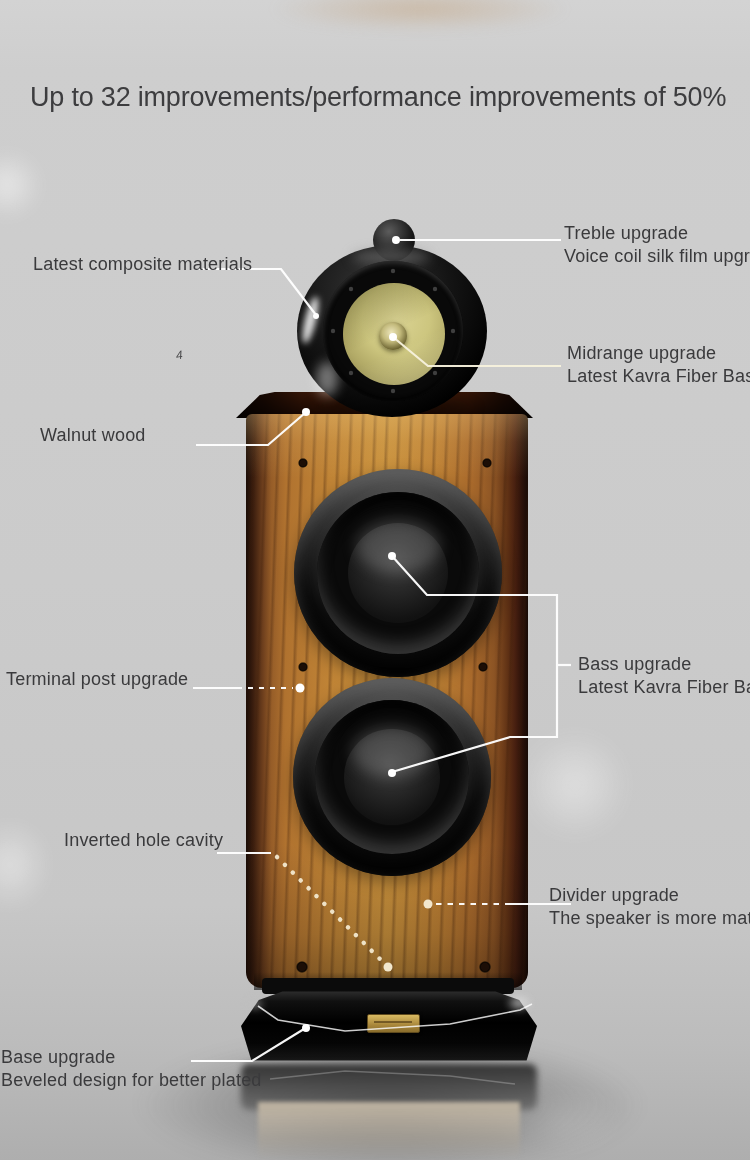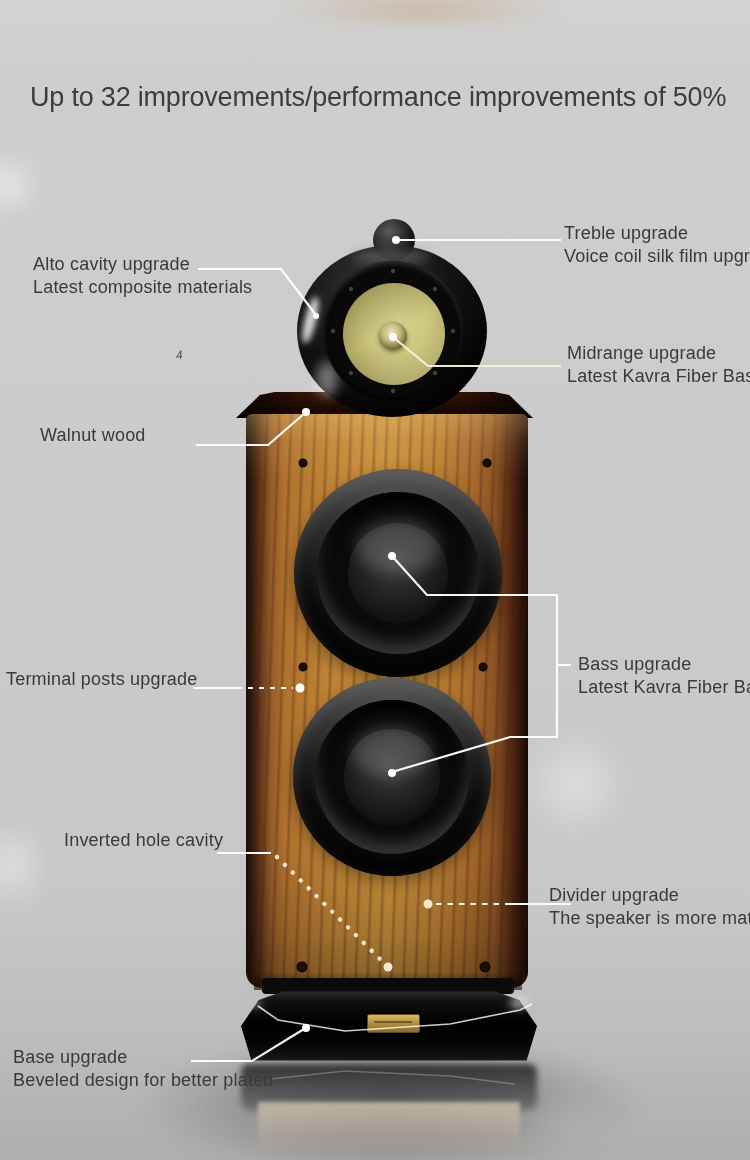--- a/index.html
+++ b/index.html
@@ -86,21 +86,21 @@
   
   .callout{color:#3a3a3c;font-size:18px;line-height:23px;letter-spacing:.2px;white-space:nowrap;}
   #co-treble{left:564px;top:222px;}
   #co-alto{left:33px;top:253px;}
   #co-midrange{left:567px;top:342px;}
   #co-box{left:40px;top:424px;}
   #co-terminal{left:6px;top:668px;}
   #co-bass{left:578px;top:653px;}
   #co-inverted{left:64px;top:829px;}
   #co-divider{left:549px;top:884px;}
-  #co-base{left:13px;top:1046px;}
+  #co-base{left:1px;top:1046px;}
   #lines{left:0;top:0;}
 </style>
 </head>
 <body>
 
 <div id="stage">
 
   <div class="abs" id="beige-blur"></div>
   <div class="abs wisp" id="wisp1"></div>
   <div class="abs wisp" id="wisp2"></div>
@@ -199,32 +199,31 @@
 
     <polyline points="258,1006 278,1020 345,1031 450,1024 520,1010 532,1004" stroke="rgba(255,255,255,.8)" stroke-width="1.6" fill="none"></polyline>
     <polyline points="270,1079 345,1071 450,1076 515,1084" stroke="rgba(255,255,255,.25)" stroke-width="1.5" fill="none"></polyline>
   </svg>
 
   <div class="abs callout" id="co-treble">
     <div>Treble upgrade</div>
     <div>Voice coil silk film upgrade</div>
   </div>
   <div class="abs callout" id="co-alto">
-    <div>Alto cavity upgrade</div>
     <div>Latest composite materials</div>
   </div>
   <div class="abs callout" id="co-midrange">
     <div>Midrange upgrade</div>
     <div>Latest Kavra Fiber Basin</div>
   </div>
   <div class="abs callout" id="co-box">
     <div>Walnut wood</div>
   </div>
   <div class="abs callout" id="co-terminal">
-    <div>Terminal posts upgrade</div>
+    <div>Terminal post upgrade</div>
   </div>
   <div class="abs callout" id="co-bass">
     <div>Bass upgrade</div>
     <div>Latest Kavra Fiber Basin</div>
   </div>
   <div class="abs callout" id="co-inverted">
     <div>Inverted hole cavity</div>
   </div>
   <div class="abs callout" id="co-divider">
     <div>Divider upgrade</div>

